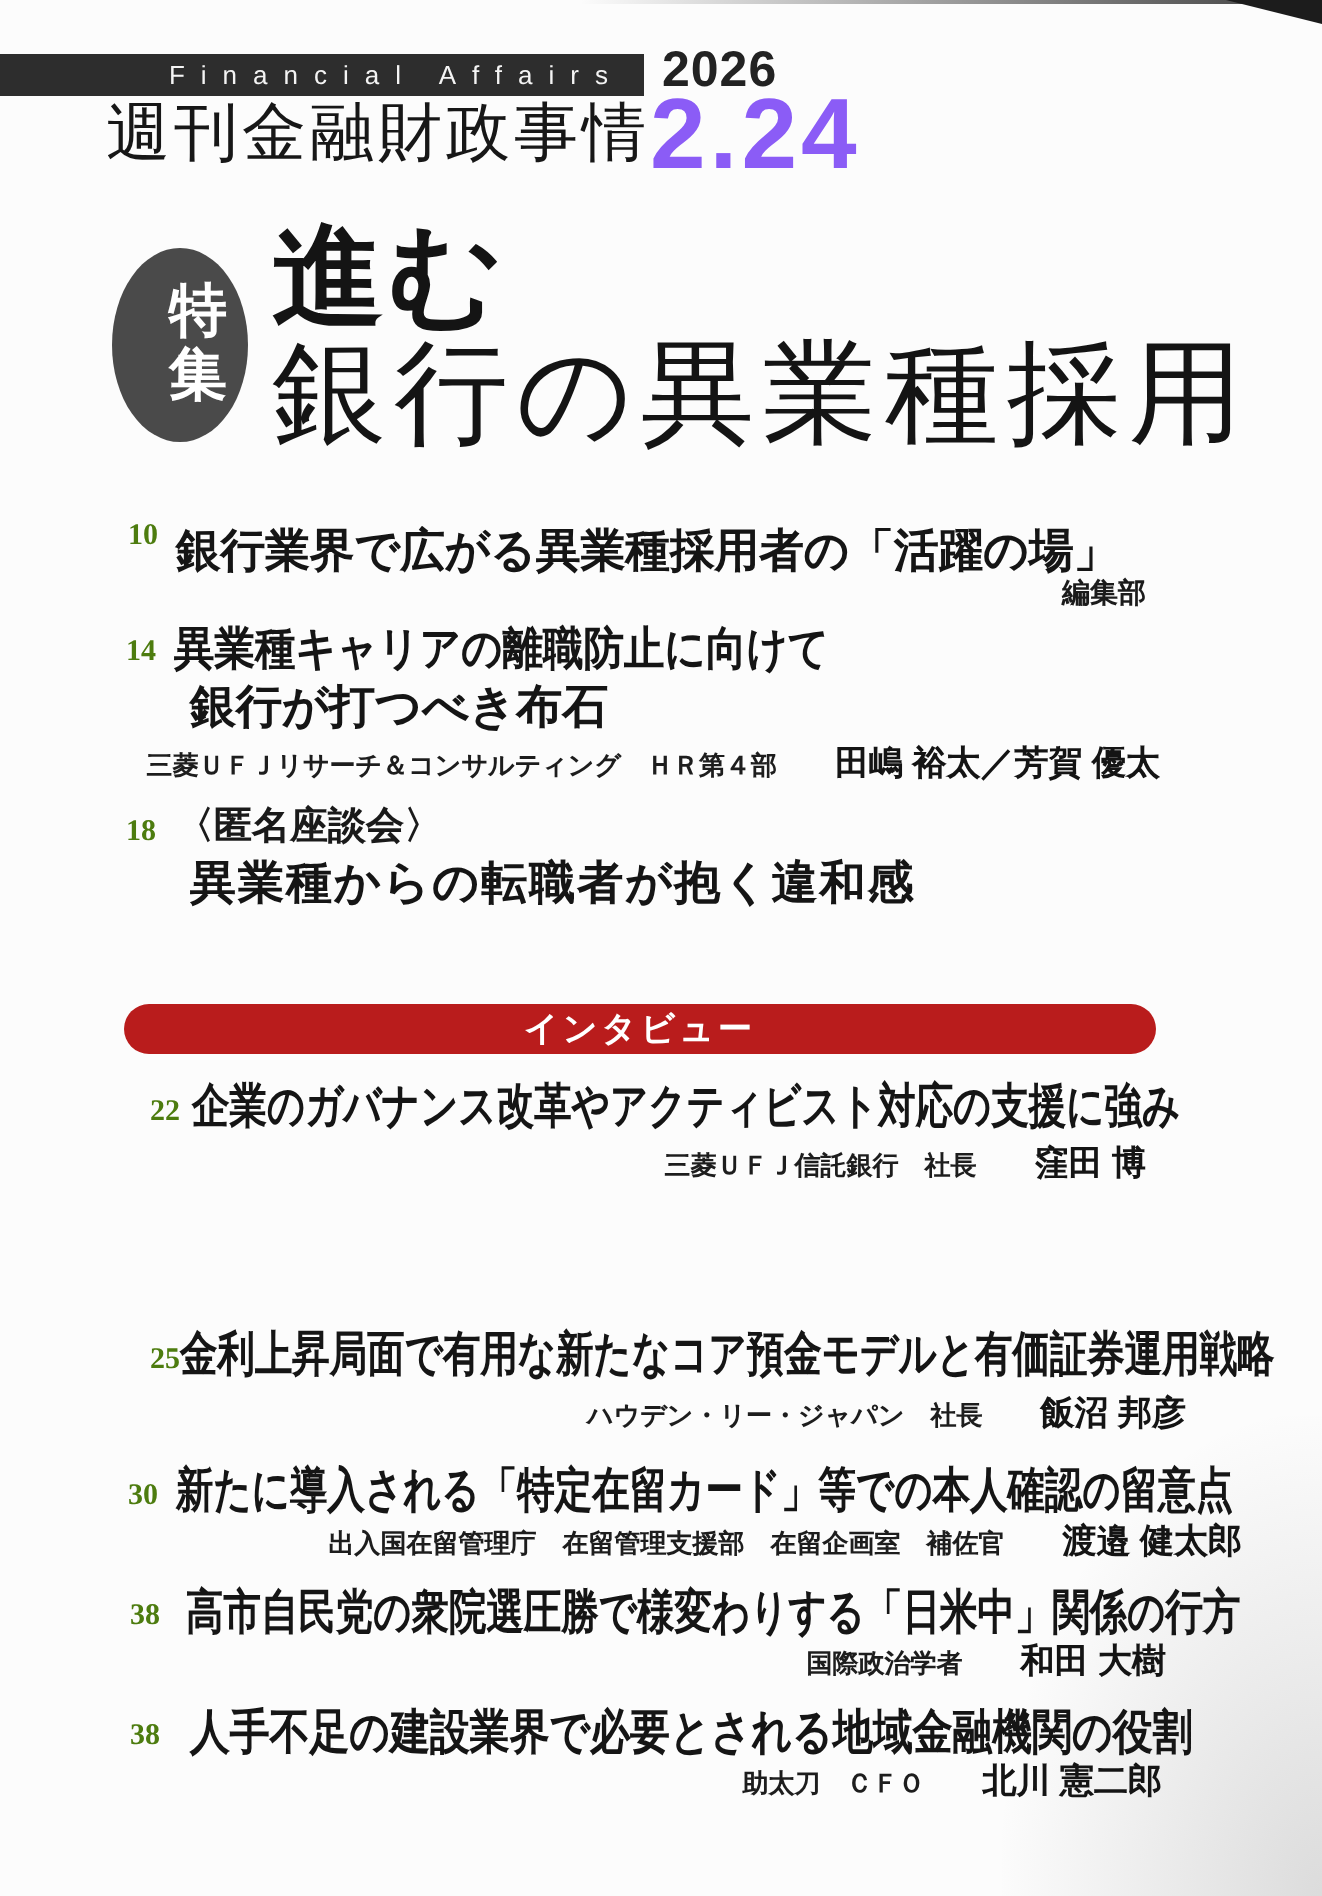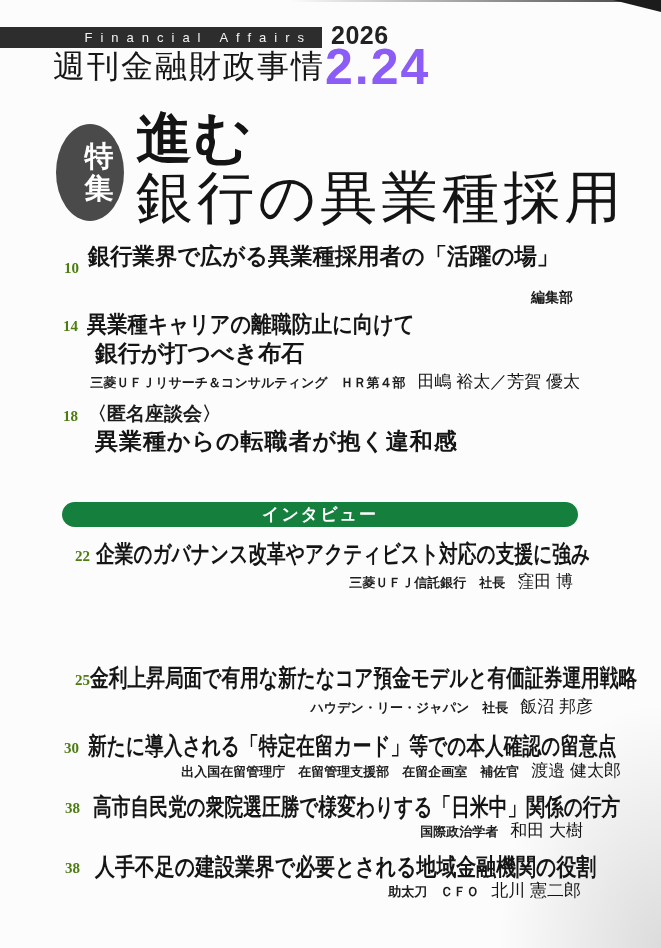--- a/index.html
+++ b/index.html
@@ -38,25 +38,25 @@
   .pagenum{font-family:Liberation Serif, serif;font-size:15px;font-weight:bold;color:#4d7c0f;line-height:1;}
   .t-goth{font-size:23px;font-weight:bold;white-space:nowrap;color:#151515;line-height:1.2;}
   .t-goth .squeeze{display:inline-block;transform-origin:0 55%;}
   .t-serif{font-family:"Liberation Serif",serif;font-size:24px;font-weight:bold;white-space:nowrap;color:#151515;line-height:1.2;}
   .t-serif .squeeze{display:inline-block;transform-origin:0 55%;}
   .sx88{transform:scaleX(.88);} .sx97{transform:scaleX(.97);}
   .sx78{transform:scaleX(.78);} .sx83{transform:scaleX(.83);}
   .label{font-size:19px;font-weight:600;white-space:nowrap;color:#1a1a1a;line-height:1.2;}
   .byline{white-space:nowrap;line-height:1.2;}
   .affil{font-size:13px;font-weight:bold;color:#1d1d1d;}
-  .author{font-size:17px;font-weight:normal;color:#141414;margin-left:12px;}
+  .author{font-size:17px;font-weight:bold;color:#141414;margin-left:29px;}
   .author-only{font-size:14px;font-weight:bold;color:#1b1b1b;}
 
   
-  .section-bar{left:62px;width:516px;height:25px;background:#15803d;border-radius:13px;
+  .section-bar{left:62px;width:516px;height:25px;background:#b91c1c;border-radius:13px;
     display:flex;align-items:center;justify-content:center;}
   .section-bar span{color:#fff;font-size:17px;font-weight:bold;letter-spacing:2px;line-height:1;}
 </style>
 </head>
 <body>
 
 <div class="page">
 
   <div class="abs top-line"></div>
   <div class="abs corner-wedge"></div>
@@ -70,21 +70,21 @@
   <div class="abs date">2.24</div>
 
   <div class="abs badge">
     <span>特</span>
     <span>集</span>
   </div>
   <div class="abs f-line1">進む</div>
   <div class="abs f-line2">銀行の異業種採用</div>
 
   <div class="abs pagenum" style="left:64px;top:261px;">10</div>
-  <div class="abs t-goth" style="left:88px;top:243px;text-align:right;">
+  <div class="abs t-goth" style="left:88px;top:262px;text-align:right;">
     <span class="squeeze sx97">銀行業界で広がる異業種採用者の「活躍の場」</span>
   </div>
   <div class="abs byline" style="right:88px;top:287px;">
     <span class="author-only">編集部</span>
   </div>
 
   <div class="abs pagenum" style="left:63px;top:319px;">14</div>
   <div class="abs t-goth" style="left:87px;top:311px;">
     <span class="squeeze sx88">異業種キャリアの離職防止に向けて</span>
   </div>

